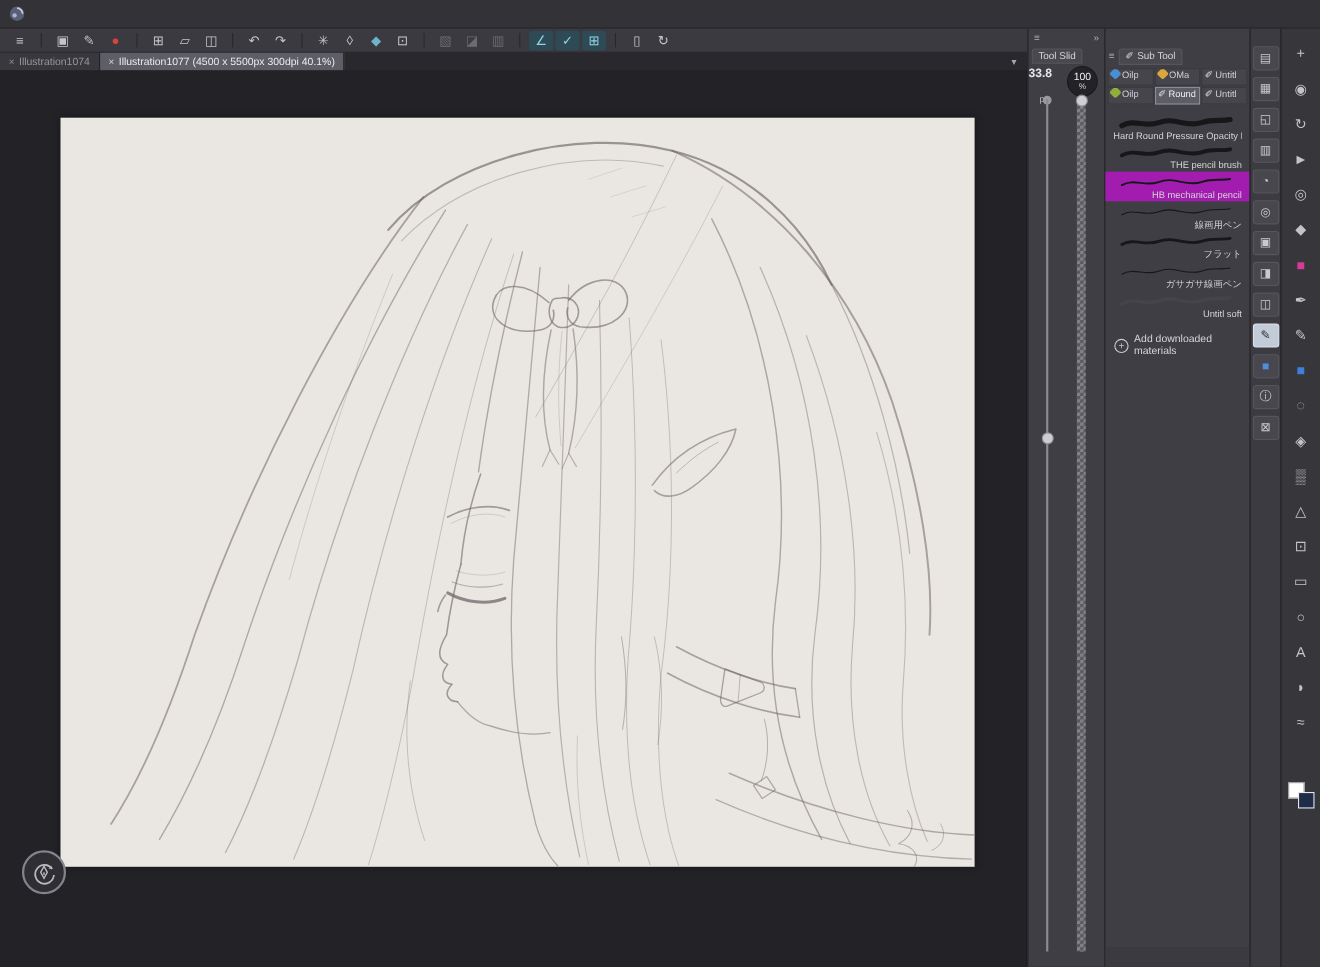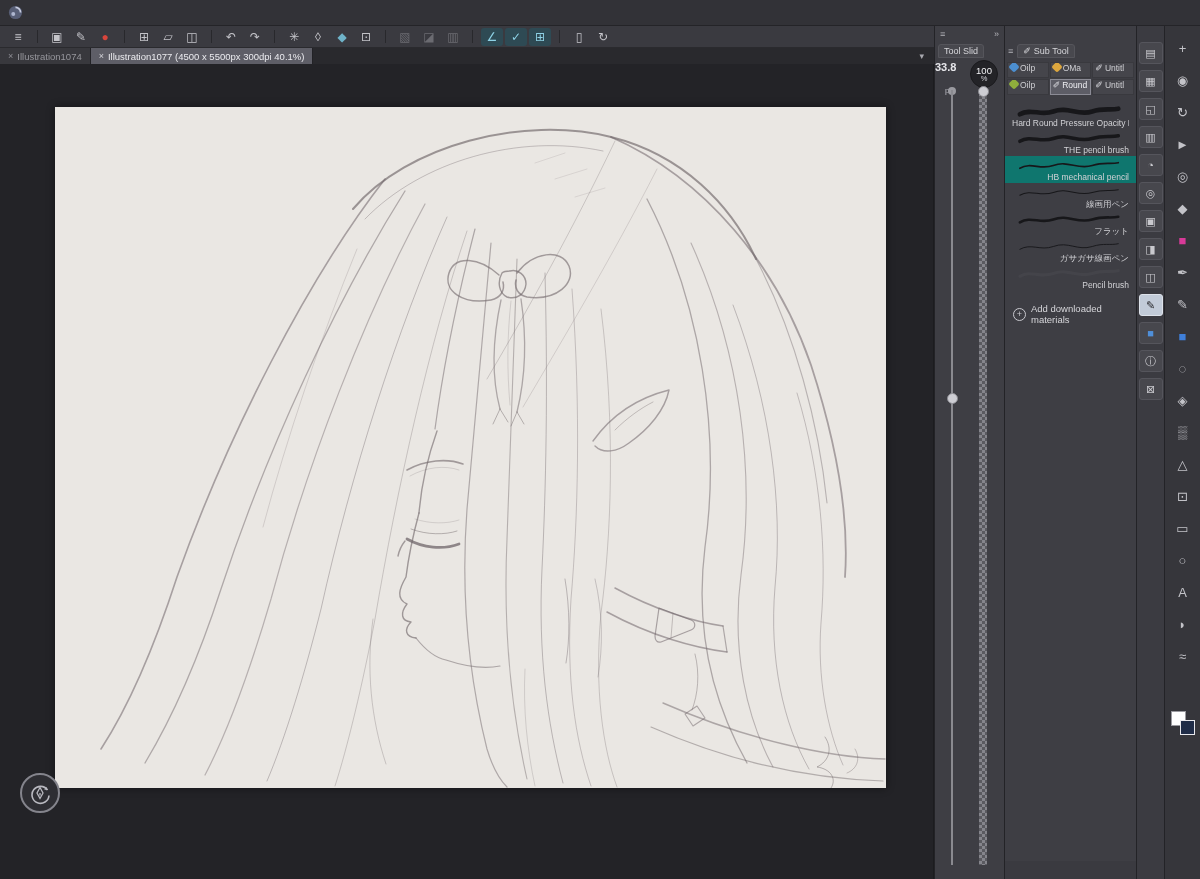--- a/index.html
+++ b/index.html
@@ -83,21 +83,21 @@
   
   .group-grid{display:grid;grid-template-columns:repeat(3,1fr);gap:1px;padding:2px 2px 3px;}
   .gcell{height:14px;display:flex;align-items:flex-start;gap:2px;padding:0 2px;background:#45454b;
          border:1px solid #39393e;font-size:8.5px;color:#cfcfd3;overflow:hidden;white-space:nowrap;}
   .gcell.selected{background:#5d5d66;border-color:#8b8b95;color:#f0f0f4;}
   .chip{width:8px;height:8px;border-radius:2px;transform:rotate(45deg);flex:none;}
   .pen-ic{font-size:9px;flex:none;color:#d9d9de;}
   .glabel{overflow:hidden;text-overflow:clip;}
   .brush-list{margin-top:4px;}
   .brush-row{height:27px;box-sizing:border-box;padding:3px 7px 0;}
-  .brush-row.selected{background:#0f766e;}
+  .brush-row.selected{background:#a21caf;}
   .brush-row svg{display:block;width:116px;height:13px;}
   .brush-name{font-size:8.5px;color:#d2d2d6;text-align:right;margin-top:0;line-height:10px;
               white-space:nowrap;overflow:hidden;}
   .add-materials{margin-top:12px;display:flex;align-items:center;gap:5px;padding:0 8px;
                  font-size:9.5px;color:#d6d6da;}
   .plus-circle{width:11px;height:11px;border:1px solid #c9c9cf;border-radius:50%;font-size:9px;
                line-height:10px;text-align:center;color:#c9c9cf;flex:none;}
   .subtool-footer{position:absolute;left:0;right:0;bottom:0;height:18px;display:flex;
                   align-items:center;justify-content:space-between;padding:0 5px;background:#3a3a40;}
   .sf-group{display:flex;gap:7px;}
@@ -430,21 +430,21 @@
         <div class="brush-row">
           <svg viewBox="0 0 116 14">
             <path d="M4,10 C16,3 26,12 40,7 C56,1 66,12 82,7 C94,3 102,6 110,4" fill="none" stroke="#17171a" stroke-linecap="round" stroke-width="1"></path>
           </svg>
           <div class="brush-name">ガサガサ線画ペン</div>
         </div>
         <div class="brush-row">
           <svg viewBox="0 0 116 14">
             <path d="M4,10 C16,3 26,12 40,7 C56,1 66,12 82,7 C94,3 102,6 110,4" fill="none" stroke="#17171a" stroke-linecap="round" stroke-width="3.4" style="stroke: rgb(68, 68, 74);"></path>
           </svg>
-          <div class="brush-name">Pencil brush</div>
+          <div class="brush-name">Untitl soft</div>
         </div>
       </div>
     <div class="add-materials">
       <span class="plus-circle">+</span>
       <span>Add downloaded materials</span>
     </div>
     <div class="subtool-footer">
       <div class="sf-group">
 
       <span class="sfico"></span>

